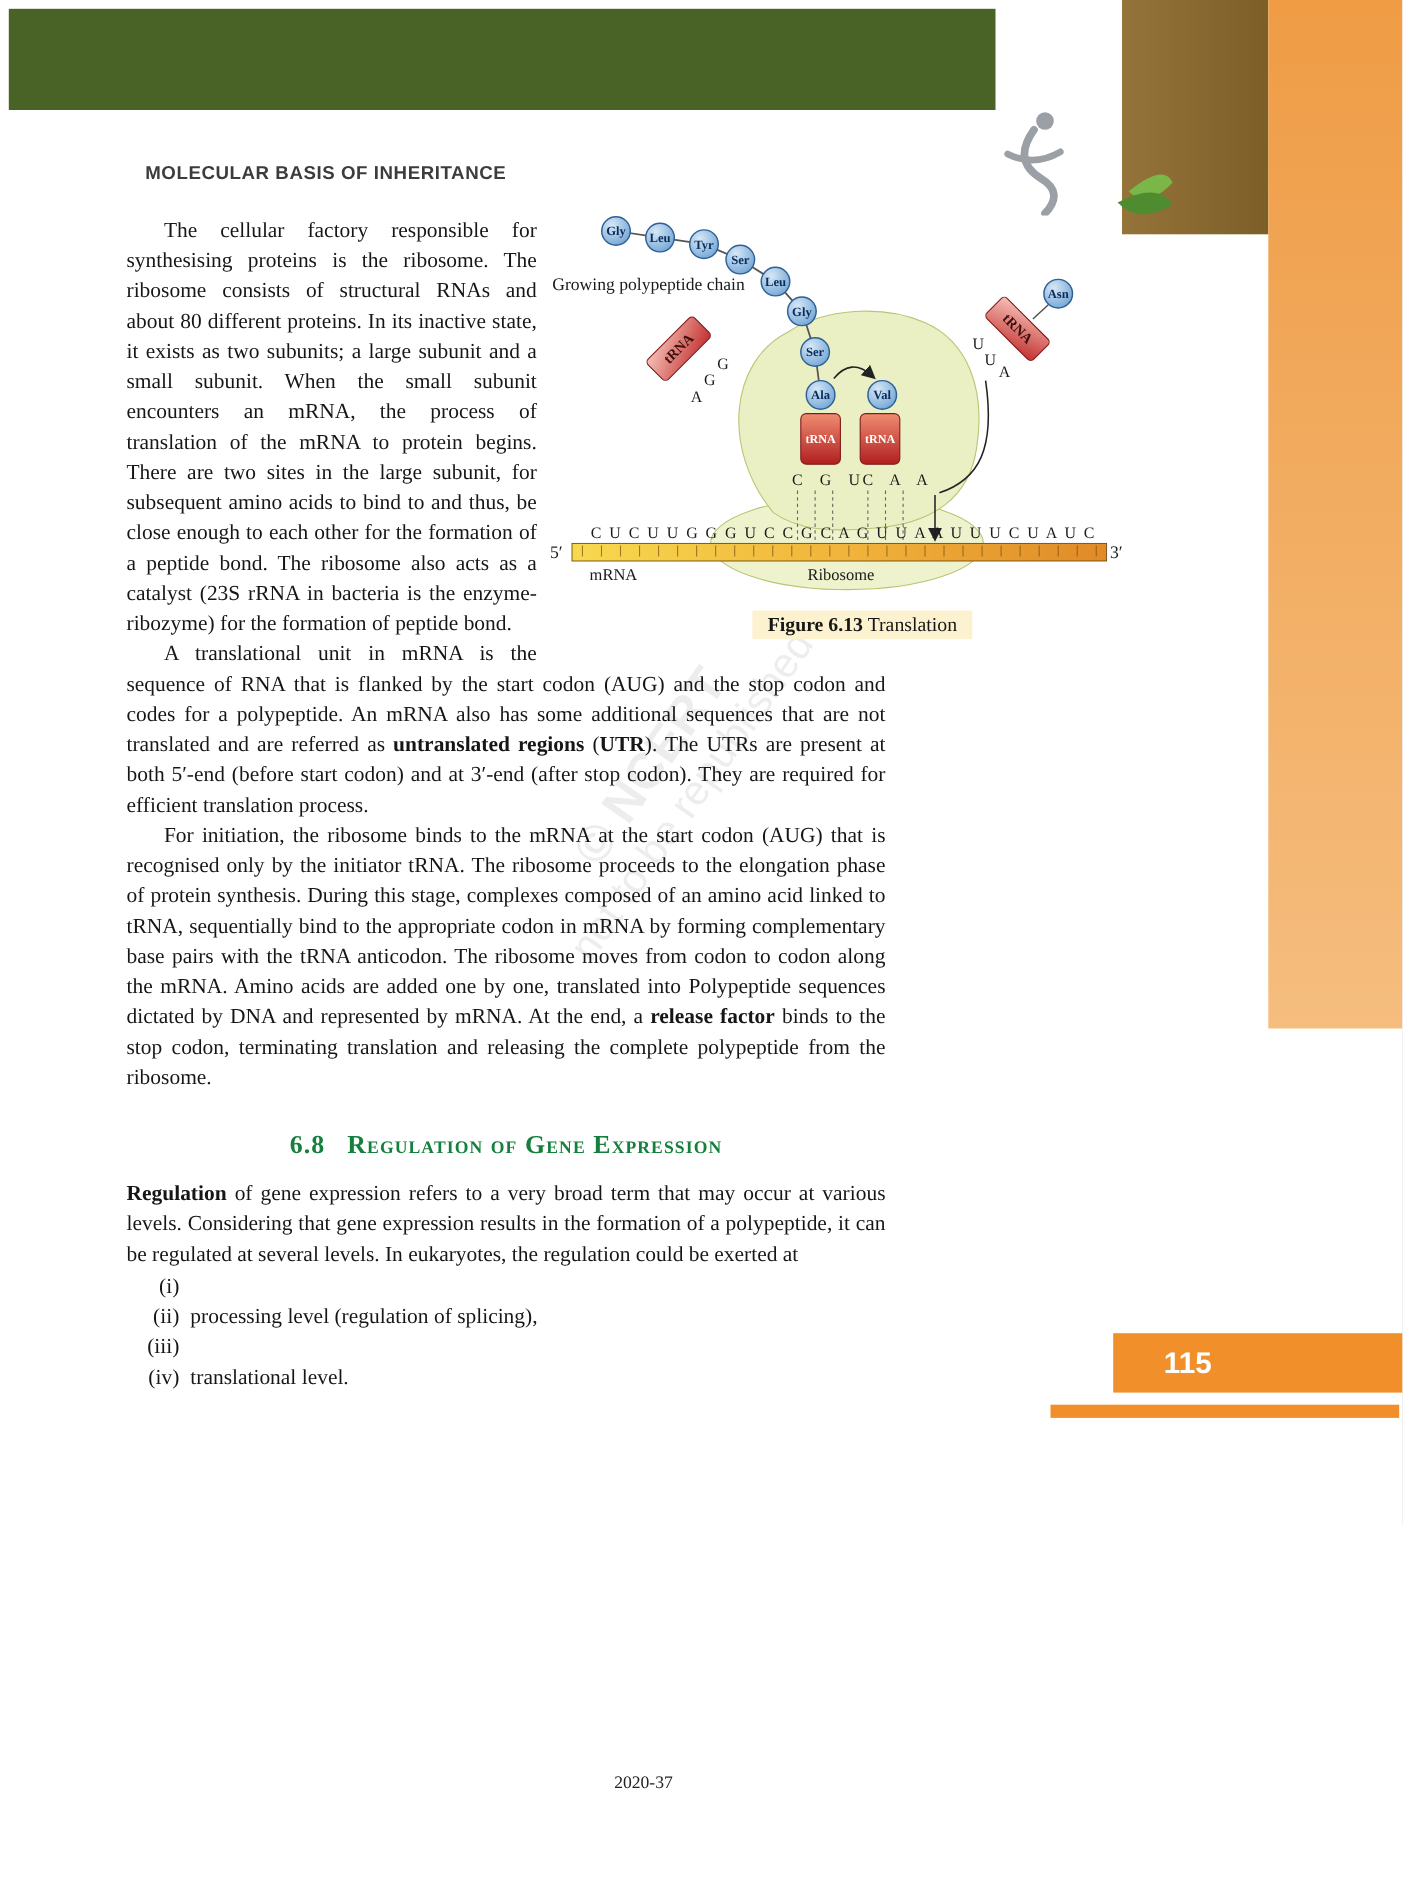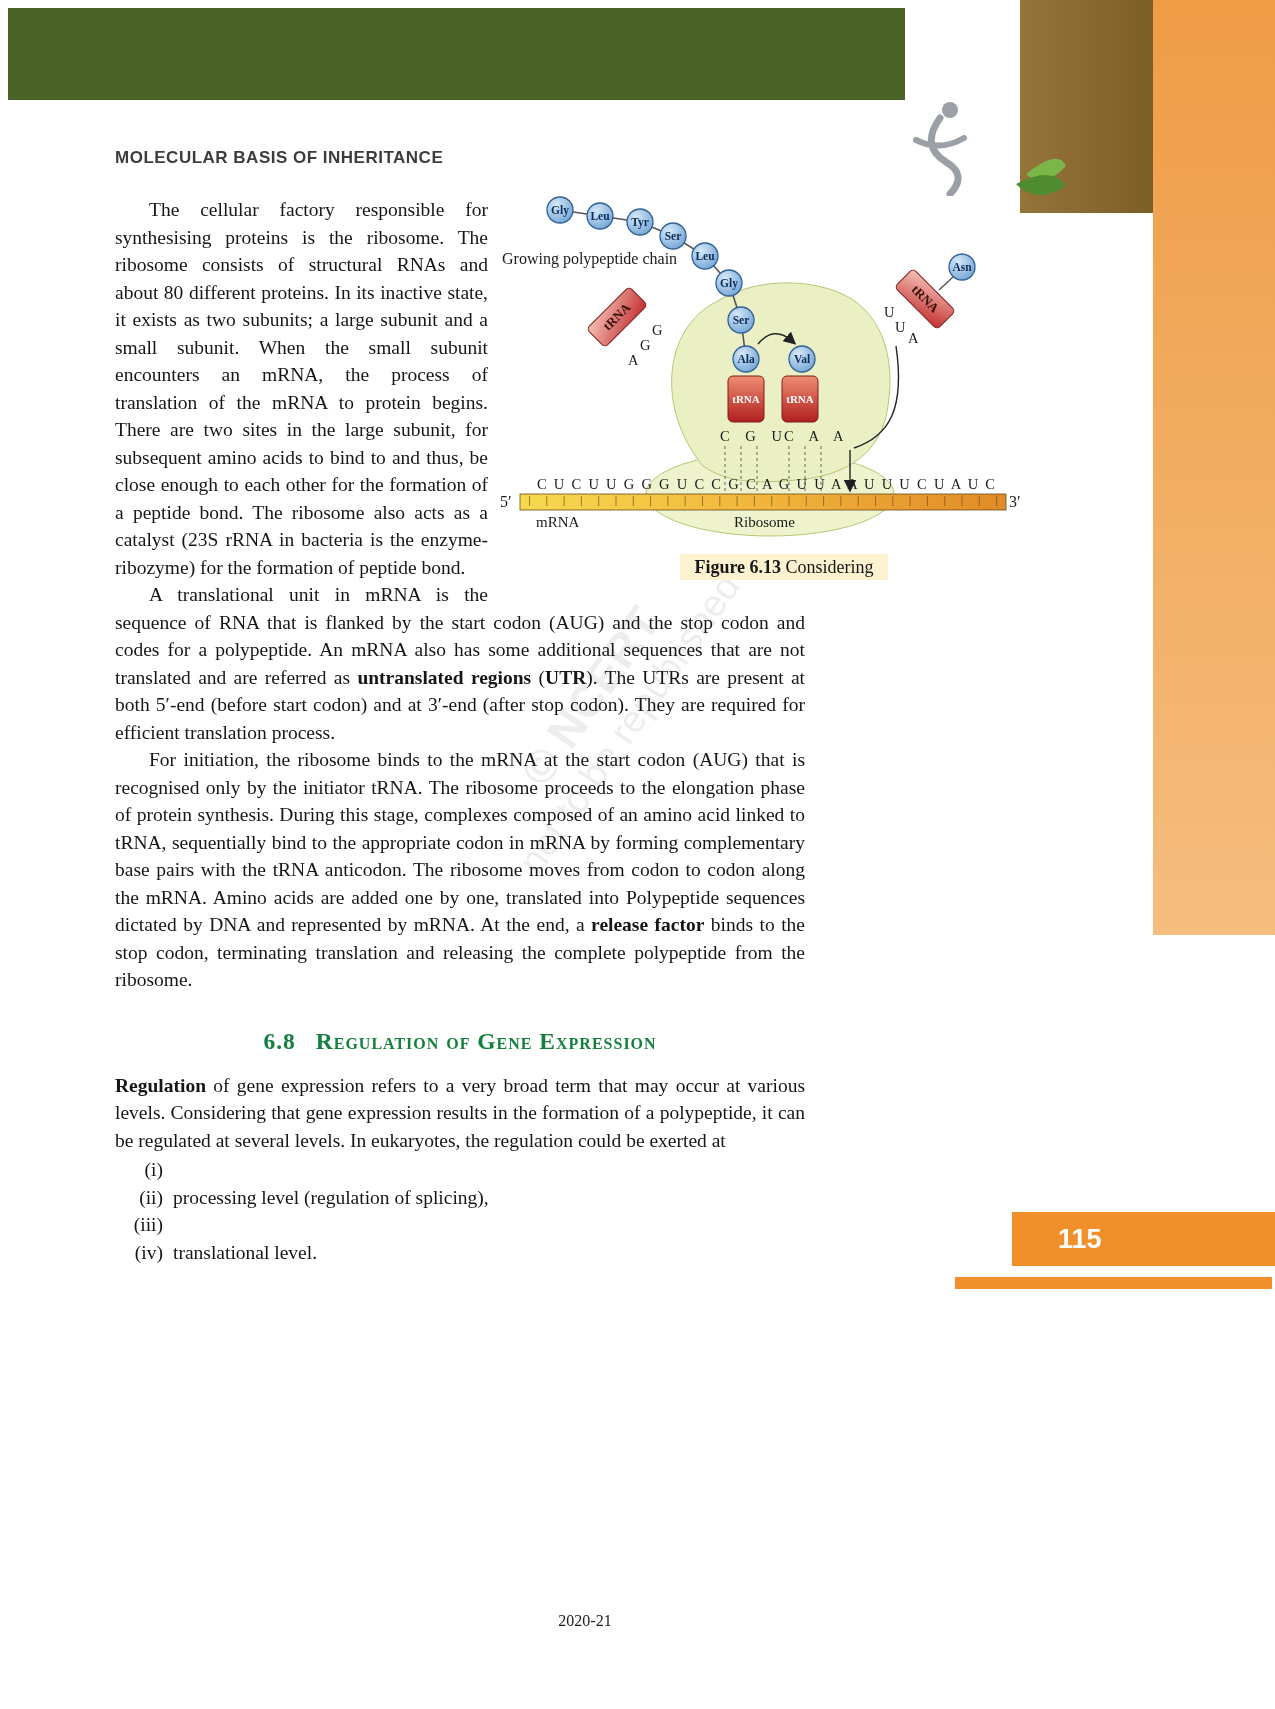--- a/index.html
+++ b/index.html
@@ -6,21 +6,21 @@
   .page{position:relative;width:1275px;height:1709px;background:#ffffff;overflow:hidden;
         font-family:"Liberation Serif", serif;color:#161616;margin:0 auto;}
 
   
   .band-green{position:absolute;left:8px;top:8px;width:897px;height:92px;background:#486325;}
   .band-brown{position:absolute;left:1020px;top:0;width:133px;height:213px;
               background:linear-gradient(90deg,#95743a,#7c5e27);}
   .band-orange{position:absolute;left:1153px;top:0;width:122px;height:935px;
                background:linear-gradient(180deg,#ef9c45,#f5bd7e);}
 
-  .header-title{position:absolute;left:115px;top:148px;font-family:"Liberation Sans",sans-serif;
+  .header-title{position:absolute;left:132px;top:148px;font-family:"Liberation Sans",sans-serif;
                 font-weight:bold;font-size:17px;letter-spacing:.5px;color:#3c3c3c;}
 
   .logo{position:absolute;left:878px;top:96px;}
 
   
   .watermark{position:absolute;left:430px;top:660px;transform:rotate(-55deg);
              color:rgba(90,90,90,.11);font-family:"Liberation Sans",sans-serif;text-align:center;
              pointer-events:none;}
   .wm1{font-size:46px;font-weight:bold;}
   .wm2{font-size:38px;}
@@ -216,21 +216,21 @@
         <text x="511" y="313" class="endlbl">3′</text>
         <text x="38" y="333" class="figlbl">mRNA</text>
         <text x="236" y="333" class="figlbl">Ribosome</text>
 
         <text x="4" y="70" class="grow">Growing polypeptide chain</text>
       </svg>
 
       <div class="fig-caption">
         <span class="cap-bg">
           <span class="cap-label">Figure 6.13</span>
-          <span>Considering</span>
+          <span>Translation</span>
         </span>
       </div>
     </div>
 
     <p class="indent"><span>The cellular factory responsible for synthesising proteins is the ribosome. The ribosome consists of structural RNAs and about 80 different proteins. In its inactive state, it exists as two subunits; a large subunit and a small subunit. When the small subunit encounters an mRNA, the process of translation of the mRNA to protein begins. There are two sites in the large subunit, for subsequent amino acids to bind to and thus, be close enough to each other for the formation of a peptide bond. The ribosome also acts as a catalyst (23S rRNA in bacteria is the enzyme- ribozyme) for the formation of peptide bond.</span></p>
     <p class="indent"><span>A translational unit in mRNA is the sequence of RNA that is flanked by the start codon (AUG) and the stop codon and codes for a polypeptide. An mRNA also has some additional sequences that are not translated and are referred as </span><span class="bold">untranslated regions</span><span> (</span><span class="bold">UTR</span><span>).  The UTRs are present at both 5′-end (before start codon) and at 3′-end (after stop codon).  They are required for efficient translation process.</span></p>
     <p class="indent"><span>For initiation, the ribosome binds to the mRNA at the start codon (AUG) that is recognised only by the initiator tRNA.  The ribosome proceeds to the elongation phase of protein synthesis. During this stage, complexes composed of an amino acid linked to tRNA, sequentially bind to the appropriate codon in mRNA by forming complementary base pairs with the tRNA anticodon.  The ribosome moves from codon to codon along the mRNA. Amino acids are added one by one, translated into Polypeptide sequences dictated by DNA and represented by mRNA.  At the end, a </span><span class="bold">release factor</span><span> binds to the stop codon, terminating translation and releasing the complete polypeptide from the ribosome.</span></p>
 
     <div class="section-head">
       <span class="section-num">6.8</span><span class="sc">Regulation of Gene Expression</span>
@@ -252,15 +252,15 @@
       <div class="list-row">
         <span class="list-num">(iv)</span>
         <span class="list-text">translational level.</span>
       </div>
     </div>
   </div>
 
   <div class="page-badge">115</div>
   <div class="page-badge-strip"></div>
 
-  <div class="footer">2020-21</div>
+  <div class="footer">2020-37</div>
 
 </div>
 
 </body></html>

